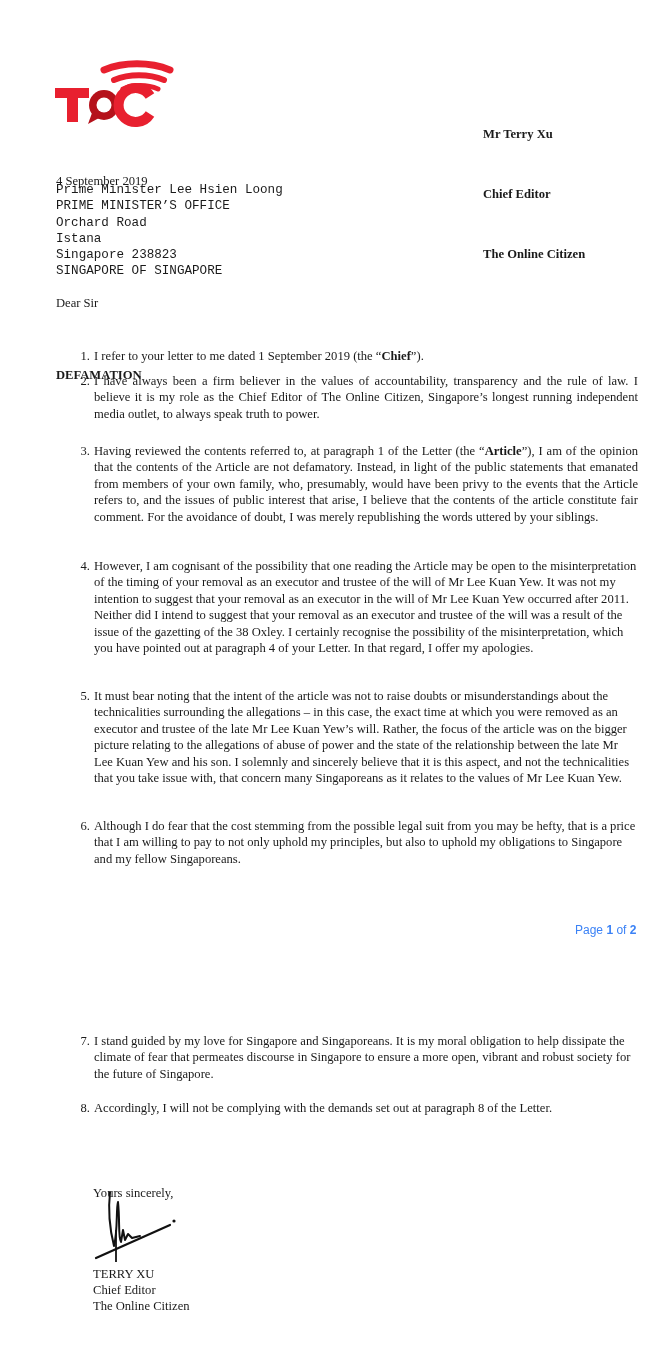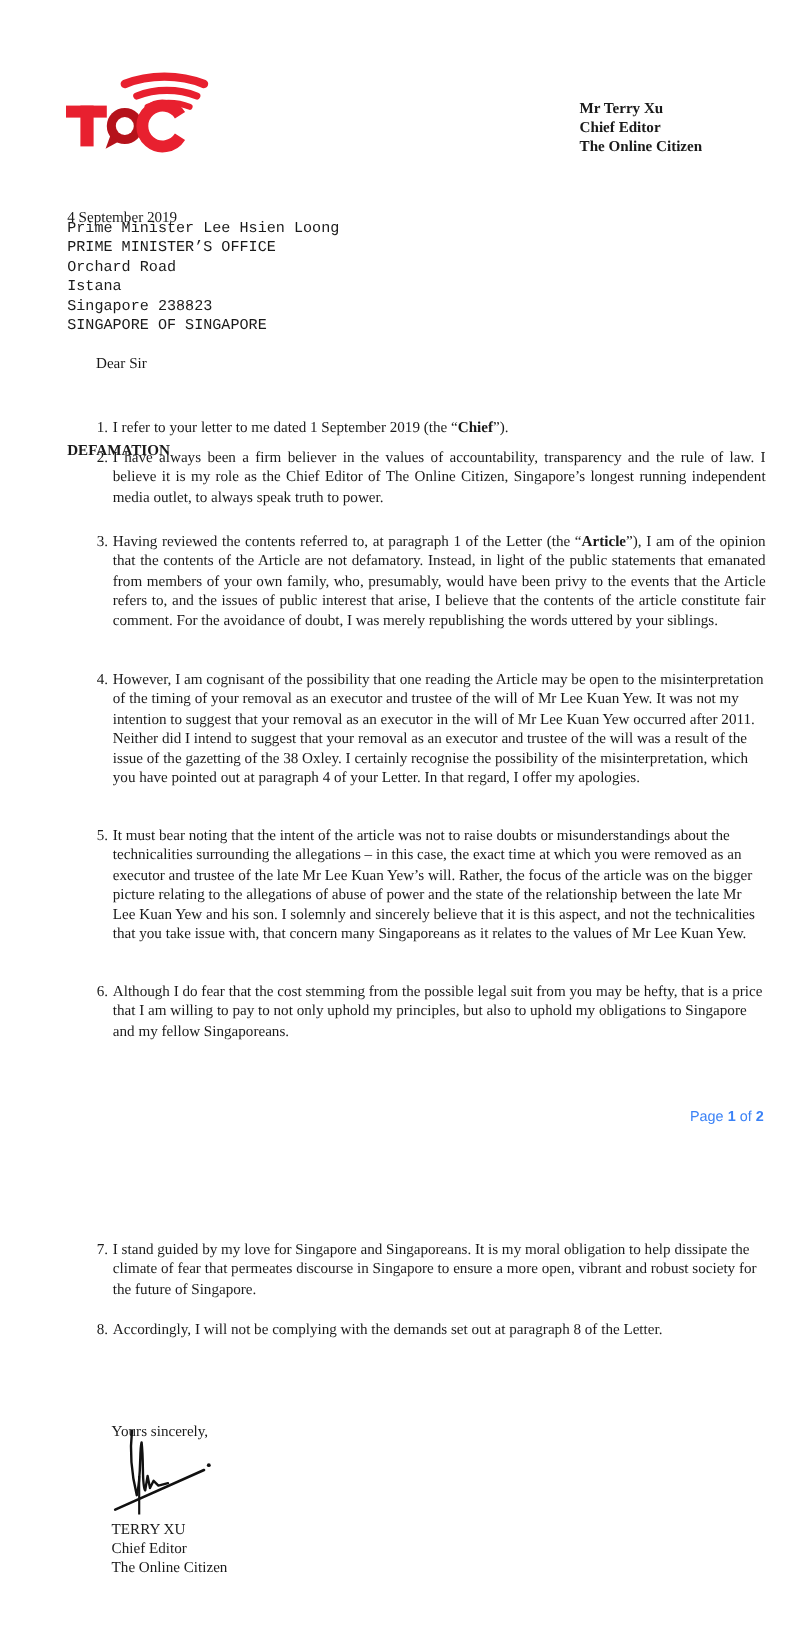--- a/index.html
+++ b/index.html
@@ -28,42 +28,41 @@
     }
 
     
     #sender {
       left: 483px;
       top: 82px;
       font-weight: bold;
       font-size: 12.6px;
       line-height: 16px;
     }
-    #sender div { white-space: nowrap; }
+    #sender div { white-space: nowrap; margin-top: 44px; }
 
     #date {
       left: 56px;
       top: 173px;
       font-weight: normal;
       white-space: nowrap;
     }
 
     #recipient {
       left: 56px;
       top: 182px;
       line-height: 16.3px;
       font-family: Liberation Mono, monospace;
     }
     #recipient div { white-space: nowrap; }
 
     #salutation {
       left: 56px;
       top: 295px;
       white-space: nowrap;
-      margin-left: 24px;
     }
 
     #subject {
       left: 56px;
       top: 320px;
       font-weight: bold;
       white-space: nowrap;
       margin-top: 47px;
     }
 

